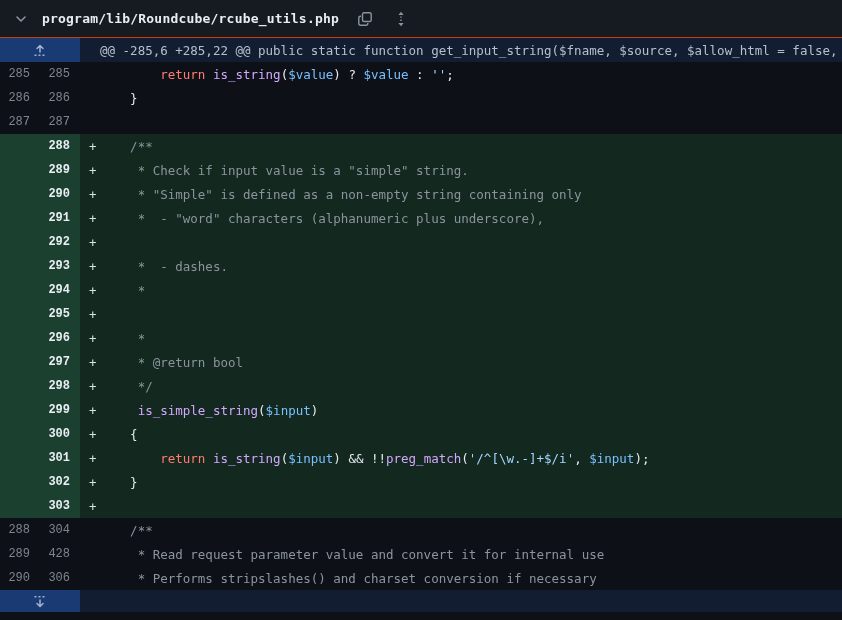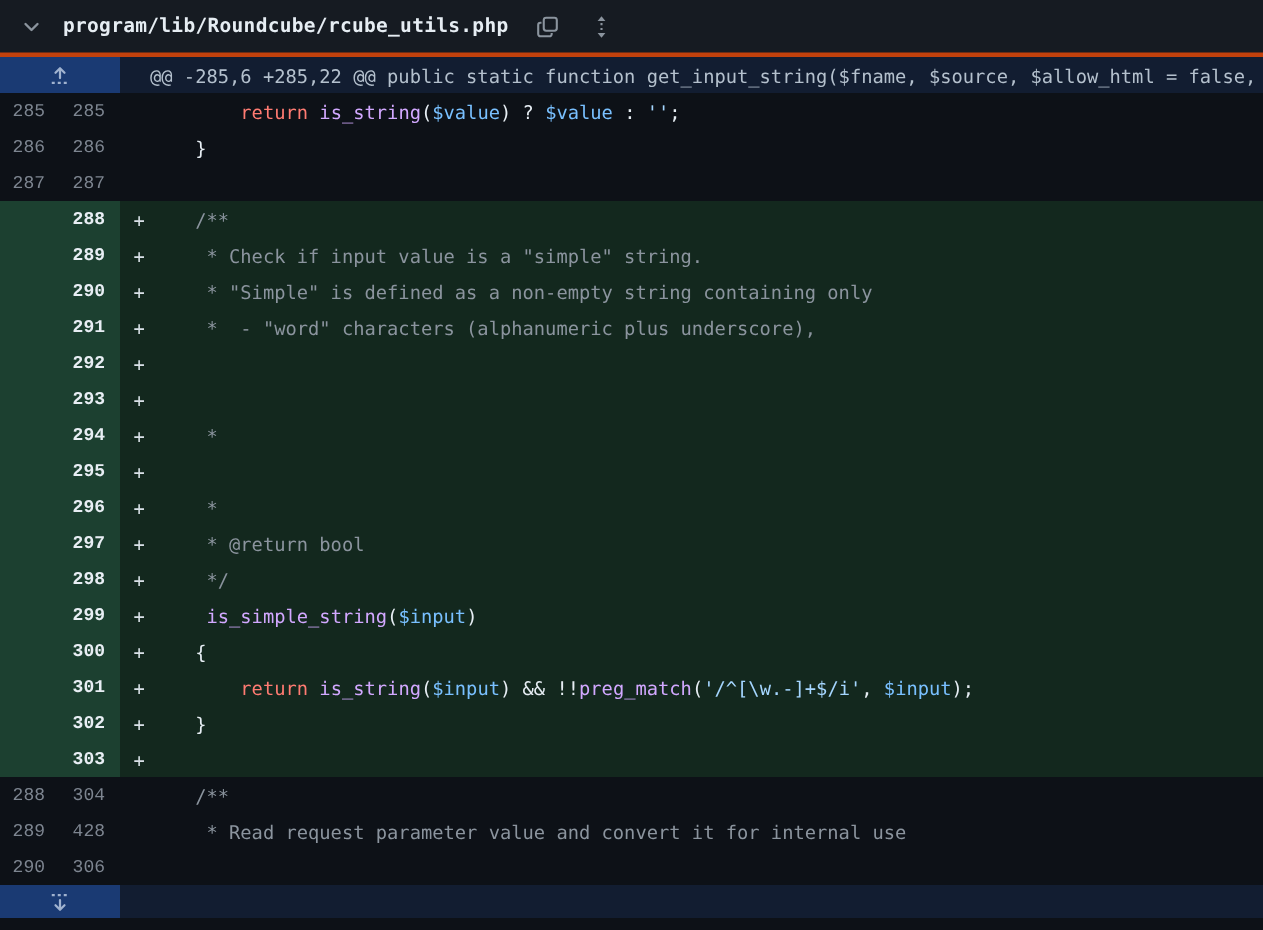--- a/index.html
+++ b/index.html
@@ -5,21 +5,21 @@
   :root{
     --bg:#0d1117; --header-bg:#161b22; --added-bg:#13281e; --added-gutter:#1c4030;
     --hunk-bg:#121d31; --btn-bg:#1a3a73; --kw:#ff7b72; --fn:#d2a8ff; --vr:#79c0ff;
     --st:#a5d6ff; --cm:#8b949e; --plain:#e6edf3;
   }
   *{margin:0;padding:0;box-sizing:border-box;}
   html,body{width:842px;height:620px;overflow:hidden;}
   body{background:var(--bg);font-family:"DejaVu Sans Mono","Liberation Mono",monospace;}
 
   .file-header{height:38px;display:flex;align-items:center;background:var(--header-bg);
-    border-bottom:3px solid #c2410c;padding:5px 12px;gap:12px;}
+    border-bottom:1px solid #c2410c;padding:5px 12px;gap:12px;}
   .chevron-btn{background:none;border:none;cursor:pointer;display:flex;align-items:center;padding:2px;}
   .file-name{color:#e6edf3;font-size:13px;font-weight:bold;letter-spacing:.2px;}
   .icon-btn{background:none;border:none;cursor:pointer;display:flex;align-items:center;padding:2px;margin-left:4px;}
 
   .hunk-row{height:24px;display:flex;background:var(--hunk-bg);}
   .expand-btn{width:80px;flex:none;border:none;cursor:pointer;background:var(--btn-bg);
     display:flex;align-items:center;justify-content:center;}
   .hunk-text{flex:1;display:flex;align-items:center;padding-left:20px;color:#b4c0cd;
     font-size:12.5px;white-space:pre;overflow:hidden;}
 
@@ -120,20 +120,21 @@
         </div>
         <div class="row added">
           <span class="ln old"></span>
           <span class="ln new">292</span>
           <span class="marker">+</span>
         </div>
         <div class="row added">
           <span class="ln old"></span>
           <span class="ln new">293</span>
           <span class="marker">+</span>
+          <code class="code"><span class="t-cm">     *  - dashes.</span></code>
         </div>
         <div class="row added">
           <span class="ln old"></span>
           <span class="ln new">294</span>
           <span class="marker">+</span>
           <code class="code"><span class="t-cm">     *</span></code>
         </div>
         <div class="row added">
           <span class="ln old"></span>
           <span class="ln new">295</span>
@@ -196,20 +197,21 @@
         <div class="row context">
           <span class="ln old">289</span>
           <span class="ln new">428</span>
           <span class="marker"></span>
           <code class="code"><span class="t-cm">     * Read request parameter value and convert it for internal use</span></code>
         </div>
         <div class="row context">
           <span class="ln old">290</span>
           <span class="ln new">306</span>
           <span class="marker"></span>
+          <code class="code"><span class="t-cm">     * Performs stripslashes() and charset conversion if necessary</span></code>
         </div>
       </div>
 
     <div class="bottom-bar">
       <button class="expand-btn">
         <svg width="16" height="13" viewBox="0 0 16 13">
           <line x1="2.5" y1="1.8" x2="13.5" y2="1.8" stroke="#a0b2cf" stroke-width="1.5" stroke-dasharray="2 2"></line>
           <path d="M8 5 V11 M5 8.5 L8 11.5 L11 8.5" fill="none" stroke="#a0b2cf" stroke-width="1.5" stroke-linecap="round" stroke-linejoin="round"></path>
         </svg>
       </button>

